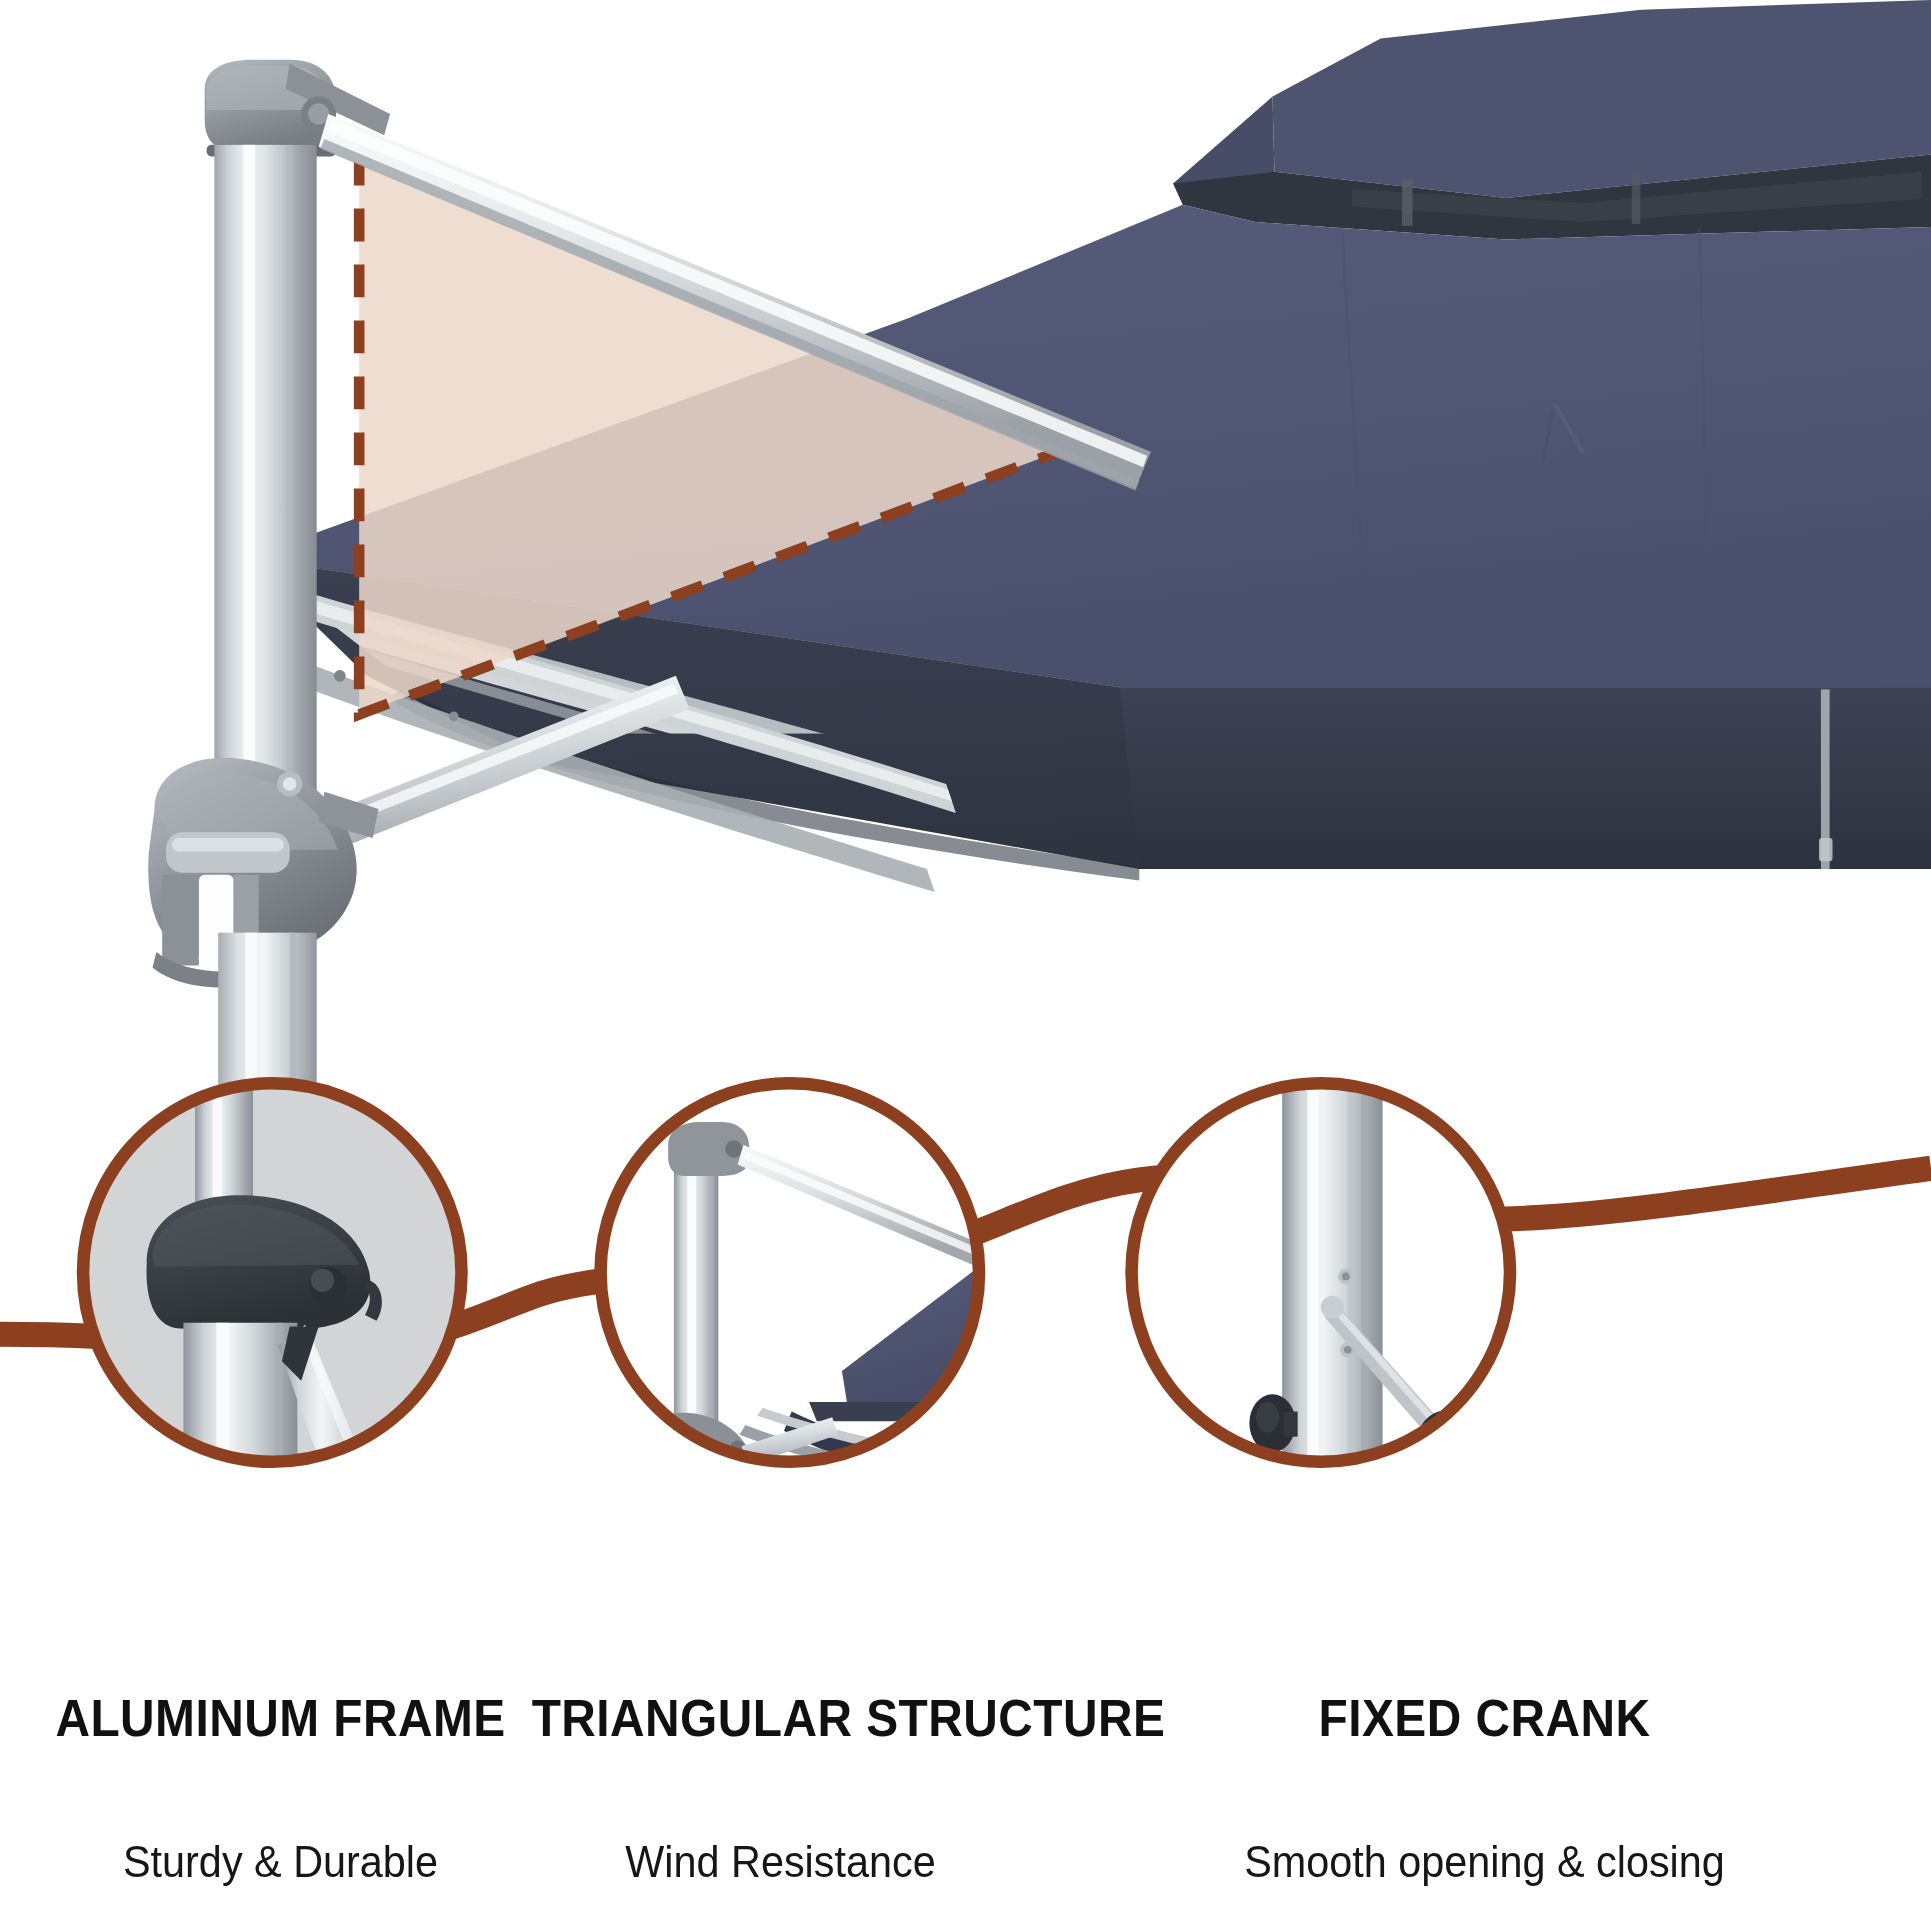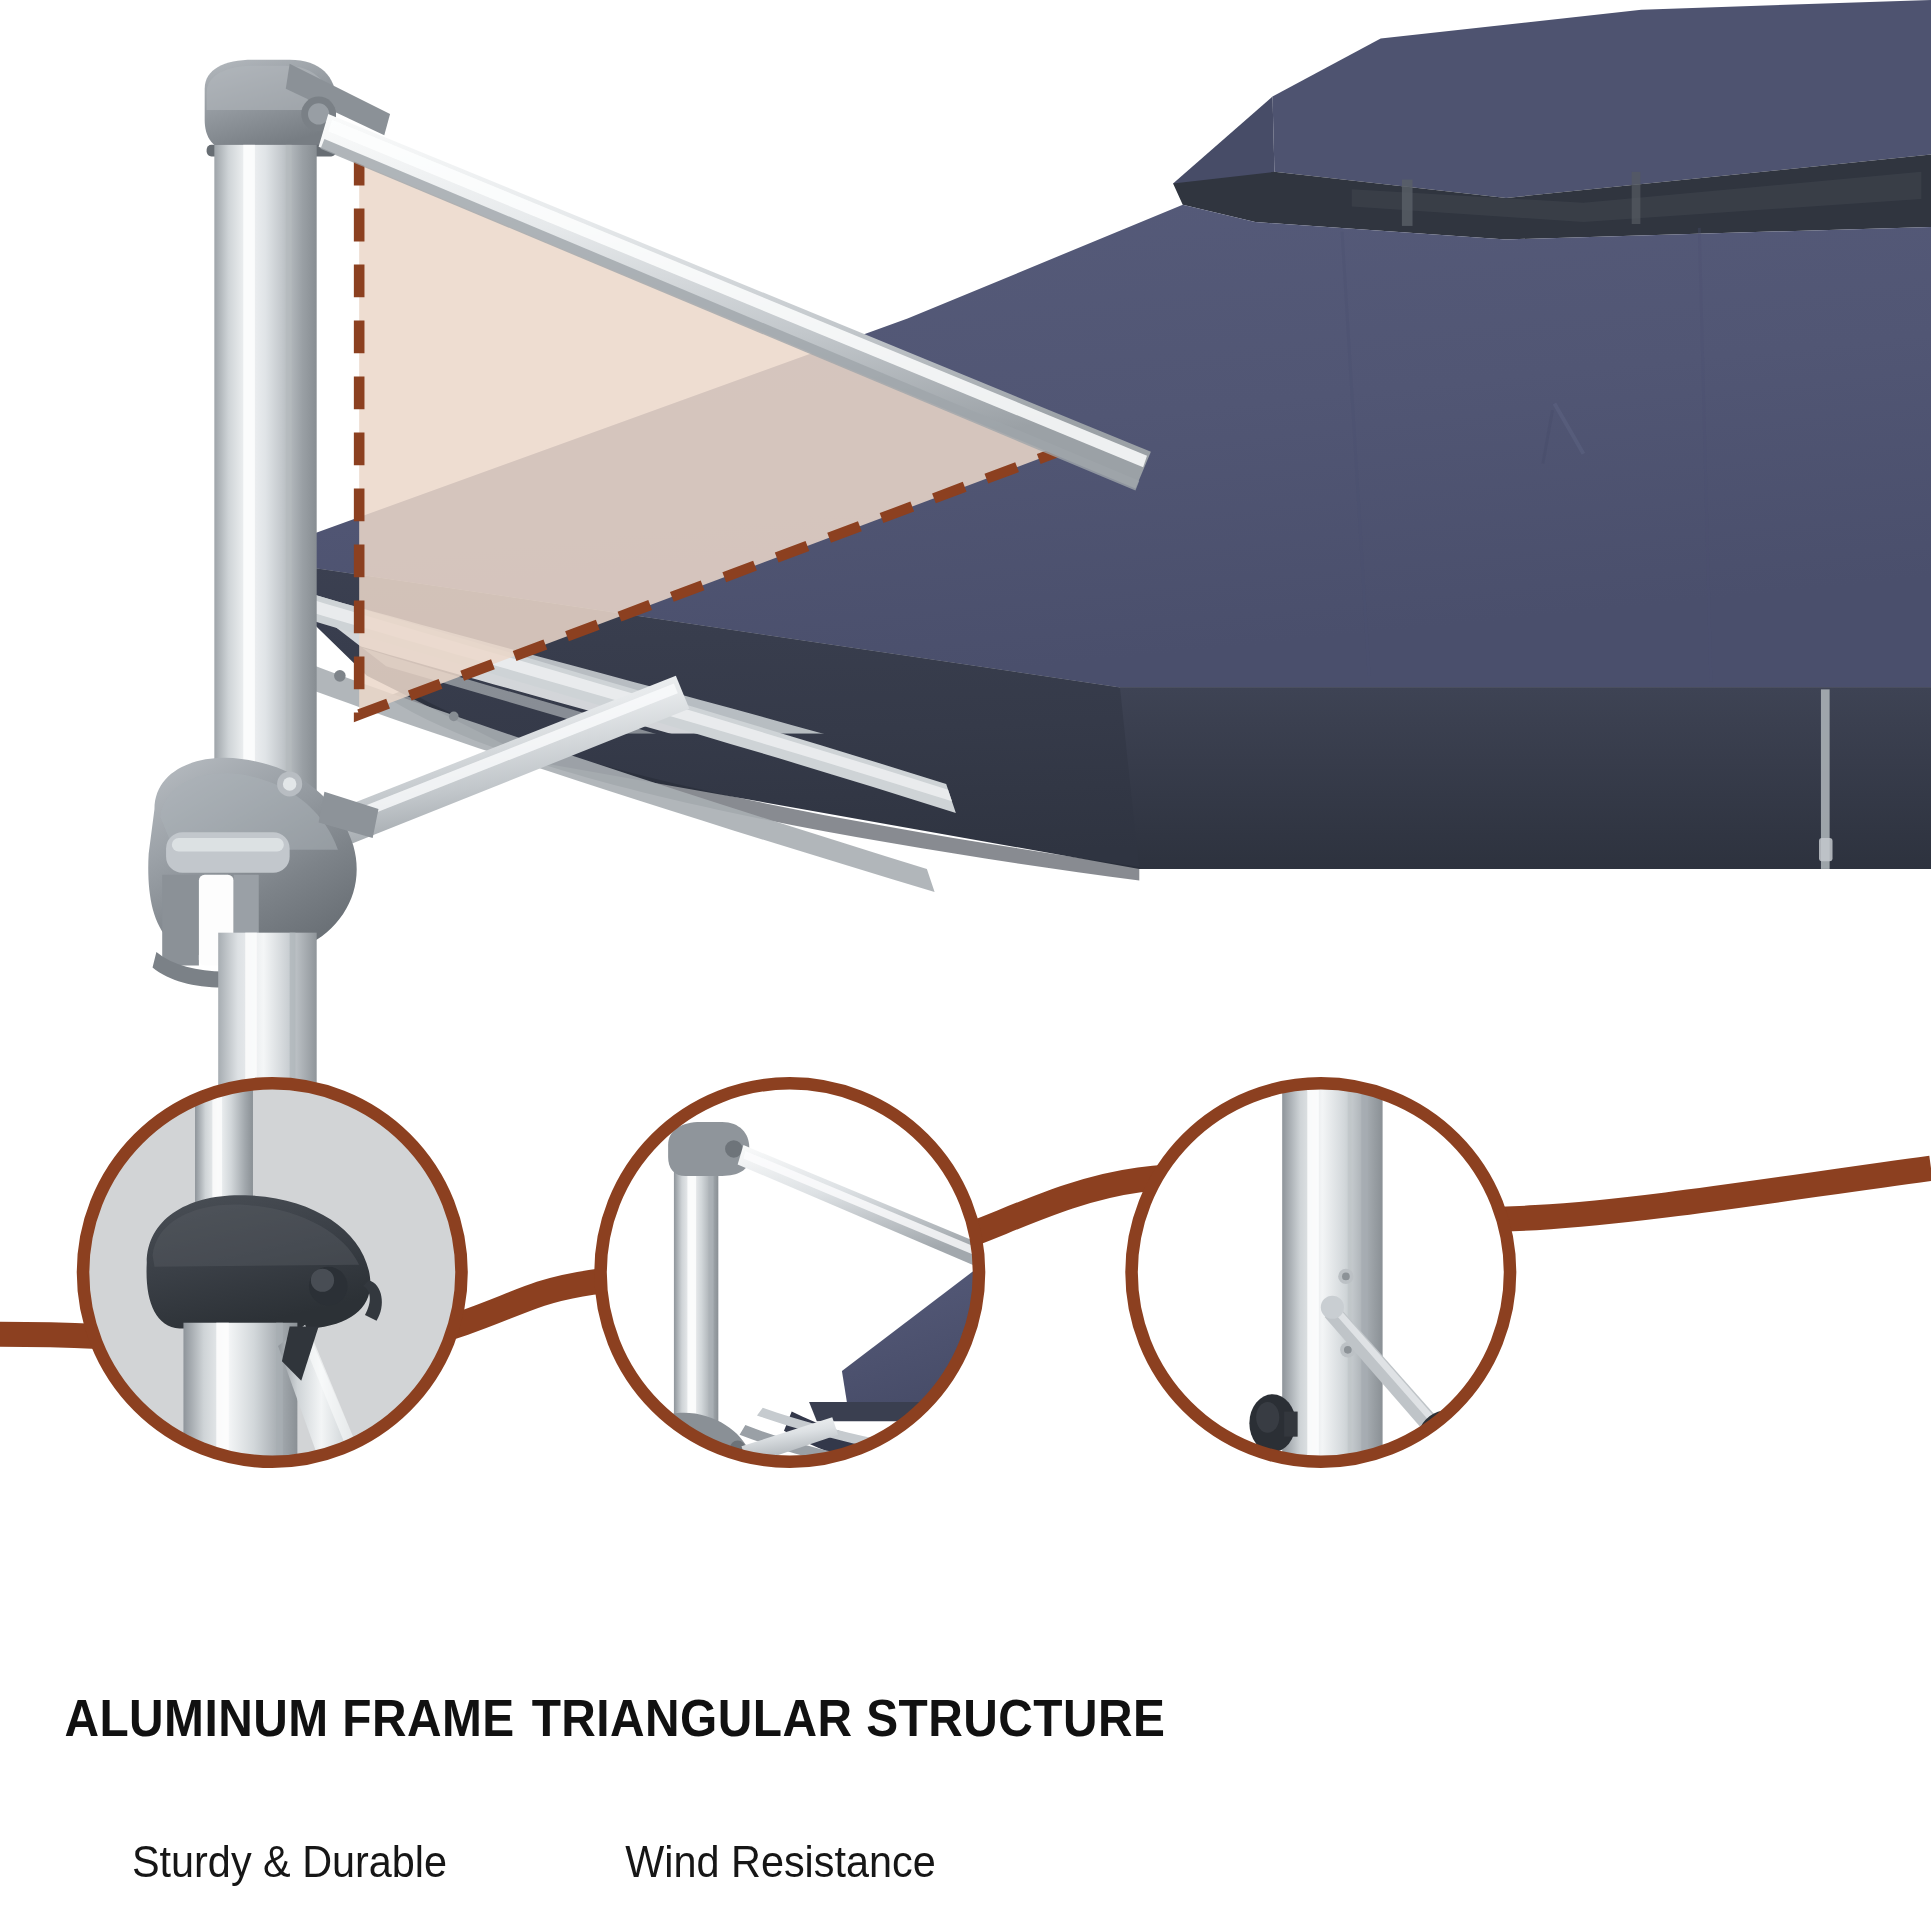--- a/index.html
+++ b/index.html
@@ -360,25 +360,29 @@
         <ellipse cx="1489" cy="1476" rx="14" ry="9" transform="rotate(-28 1489 1476)" fill="#474C52" opacity="0.7"></ellipse>
 
         <ellipse cx="1318" cy="1474" rx="24" ry="30" fill="#2B2F35"></ellipse>
         <ellipse cx="1313" cy="1468" rx="12" ry="16" fill="#41464C" opacity="0.6"></ellipse>
         <rect x="1330" y="1462" width="14" height="26" fill="#33373D"></rect>
       </g>
       <circle cx="1368" cy="1318" r="196" fill="none" stroke="#8C4020" stroke-width="13"></circle>
     </g>
   </svg>
 
-  <div class="caption-block" style="left:19px; top:1688px;">
+  <div class="caption-block" style="left:10px; top:1688px;">
     <div class="caption-title">ALUMINUM FRAME</div>
     <div class="caption-sub">Sturdy &amp; Durable</div>
   </div>
 
   <div class="caption-block" style="left:510px; top:1688px;">
     <div class="caption-title">TRIANGULAR STRUCTURE</div>
     <div class="caption-sub">Wind Resistance</div>
   </div>
 
+  <div class="caption-block" style="left:1050px; top:1688px; width:869px;">
+    <div class="caption-title">FIXED CRANK</div>
+    <div class="caption-sub">Smooth opening &amp; closing</div>
+  </div>
 
 </div>
 
 
 </body></html>

